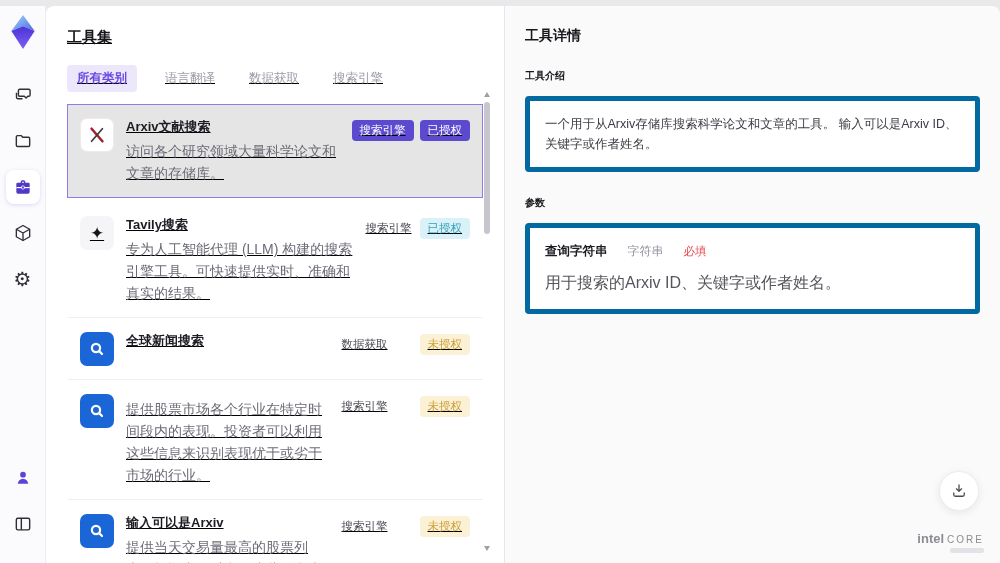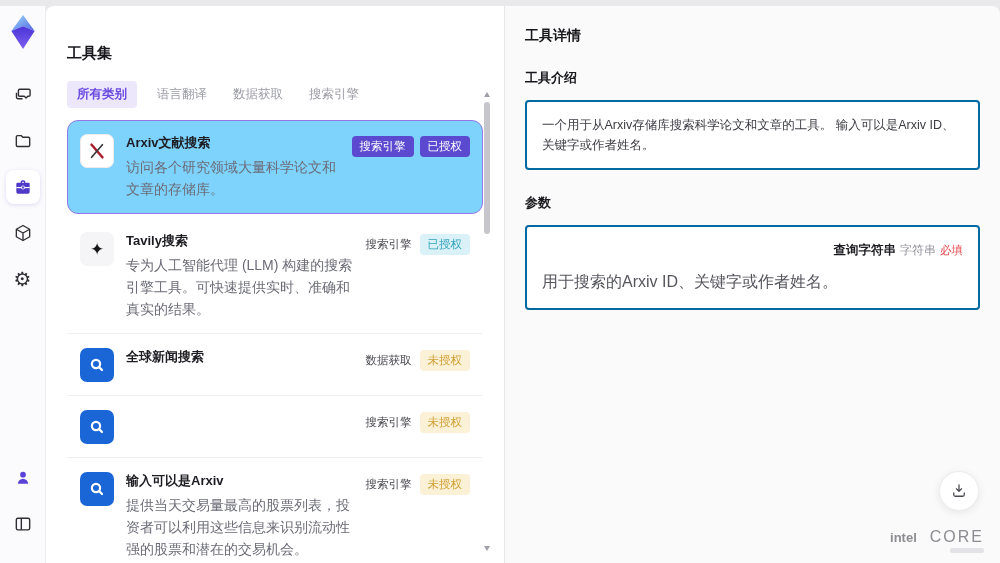--- a/index.html
+++ b/index.html
@@ -12,77 +12,77 @@
     display:flex; flex-direction:column; align-items:center; padding:8px 0 10px; }
   .rail .logo { width:32px; height:36px; margin-bottom:28px; }
   .rail-btn { width:34px; height:34px; display:flex; align-items:center; justify-content:center;
     border-radius:8px; margin-bottom:12px; cursor:pointer; color:#2f2f35; }
   .rail-btn.active { background:#ffffff; box-shadow:0 1px 4px rgba(80,60,200,.18); }
   .rail-spacer { flex:1; }
   .gear-glyph { font-size:20px; line-height:1; color:#2f2f35; }
 
   
   .main { position:relative; width:458px; background:#ffffff; border-top-left-radius:8px;
-    padding:38px 26px 0 21px; }
+    padding:22px 26px 0 21px;text-decoration:underline; }
   .page-title { font-size:15px; font-weight:bold; color:#17171c; }
-  .tabs { display:flex; align-items:center; margin-top:18px; }
+  .tabs { display:flex; align-items:center; margin-top:18px;gap:8px; }
   .tab { font-size:12.5px; color:#9b9ba6; margin-right:26px; cursor:pointer; white-space:nowrap; }
   .tab.active { background:#ece7fb; color:#6b4ae0; font-weight:bold; padding:5px 10px;
     border-radius:4px; margin-right:20px; }
 
   .tool-list { margin-top:12px; width:416px; }
   .tool-card { display:flex; padding:13px 12px; border:1px solid transparent;
     border-bottom:1px solid #efeff3; cursor:pointer; background:#fff; }
-  .tool-card.selected { background:#7dd3fc; border:1px solid #9478ea; border-radius:11px;
+  .tool-card.selected { background:#e5e5e5; border:1px solid #9478ea; border-radius:0;
     border-bottom:1px solid #9478ea; margin-bottom:4px; }
   .tool-icon { width:34px; height:34px; border-radius:7px; flex:0 0 34px; margin-right:12px;
     display:flex; align-items:center; justify-content:center; font-size:16px; }
   .icon-arxiv { background:#ffffff; border:1px solid #f0eaea; }
   .icon-tavily { background:#f5f5f7; color:#15151a; font-size:17px; }
   .icon-blue-search { background:#1b66d6; }
   .tool-main { flex:1; min-width:0; padding-right:8px; }
   .tool-name { font-size:13px; font-weight:bold; color:#1c1c22; }
   .tool-desc { font-size:14px; color:#6c6c78; line-height:1.55; margin-top:5px; }
   .tool-badges { flex:0 0 auto; display:flex; align-items:flex-start; gap:6px; padding-top:2px; }
   .badge { font-size:11.5px; padding:3px 8px; border-radius:4px; white-space:nowrap; }
   .badge.purple { background:#5b49cf; color:#ffffff; }
   .badge.plain  { background:transparent; color:#4a4a53; padding:3px 2px; }
   .badge.cyan   { background:#d9f1f7; color:#35a3bd; }
-  .badge.yellow { background:#fbf1d7; color:#cf9f33; }
+  .badge.yellow { background:#fbf1d7; color:#cf9f33;margin-left:24px; }
 
   
   .scrollbar { position:absolute; top:86px; right:13px; bottom:12px; width:8px; }
   .sb-arrow { position:absolute; left:1px; width:0; height:0; border-left:3.5px solid transparent;
     border-right:3.5px solid transparent; }
   .sb-up   { top:0; border-bottom:5px solid #a0a0a8; }
   .sb-down { bottom:0; border-top:5px solid #a0a0a8; }
   .sb-thumb { position:absolute; top:10px; left:1px; width:6px; height:132px;
     background:#c6c6cc; border-radius:3px; }
 
   
   .details { flex:1; background:#fafafa; border-left:1px solid #e7e7eb;
     border-top-right-radius:8px; padding:21px 20px; position:relative; }
   .details-title { font-size:14px; font-weight:bold; color:#17171c;font-family:Liberation Mono, monospace; }
-  .section-heading { font-size:13px; font-weight:bold; color:#17171c; margin-top:24px; }
-  .info-box { background:#ffffff; border:2px solid #0369a1; border-radius:4px;
+  .section-heading { font-size:10px; font-weight:bold; color:#17171c; margin-top:24px; }
+  .info-box { background:#ffffff; border:5px solid #0369a1; border-radius:4px;
     margin-top:13px; padding:13px 15px; font-size:12.5px; color:#3c3c44; line-height:1.6; }
-  .param-head { display:flex; align-items:baseline; gap:4px;justify-content:flex-end; }
+  .param-head { display:flex; align-items:baseline; gap:20px; }
   .param-name { font-size:12.5px; font-weight:bold; color:#1c1c22; }
   .param-type { font-size:12px; color:#8e8e99; }
   .param-required { font-size:11.5px; color:#e5484d; }
   .param-desc { font-size:16px; color:#55555e; margin-top:9px; }
 
   .download-fab { position:absolute; right:21px; bottom:52px; width:40px; height:40px;
     border-radius:50%; background:#ffffff; border:1px solid #ececf0;
     box-shadow:0 2px 8px rgba(0,0,0,.08); display:flex; align-items:center; justify-content:center;
     cursor:pointer; }
   .intel-brand { position:absolute; right:16px; bottom:10px; text-align:center; color:#8c8c92; }
   .intel-line { font-size:13px; letter-spacing:.5px; }
   .intel-word { font-weight:bold; letter-spacing:0;padding-left:28px; }
-  .core-word { font-size:16px; letter-spacing:2px; margin-left:13px; }
+  .core-word { font-size:10px; letter-spacing:2px; margin-left:3px; }
   .intel-sub { width:34px; height:5px; background:#e3e3e7; border-radius:2px;
     margin:2px 0 0 auto; }
 </style>
 </head>
 <body>
 
 <div class="app">
 
   <div class="rail">
     <div class="logo">
@@ -199,20 +199,21 @@
   </div>
 
   <div class="tool-card">
     <div class="tool-icon icon-blue-search">
             <svg width="16" height="16" viewBox="0 0 16 16">
               <circle cx="7" cy="7" r="4.1" fill="none" stroke="#ffffff" stroke-width="2.2"></circle>
               <path d="M10.4 10.4 L13 13" stroke="#ffffff" stroke-width="2.2" stroke-linecap="round"></path>
             </svg>
           </div>
     <div class="tool-main">
+      <div class="tool-desc">提供股票市场各个行业在特定时间段内的表现。投资者可以利用这些信息来识别表现优于或劣于市场的行业。</div>
     </div>
     <div class="tool-badges">
       <span class="badge cat-badge plain">搜索引擎</span>
       <span class="badge auth-badge yellow">未授权</span>
     </div>
   </div>
 
   <div class="tool-card">
     <div class="tool-icon icon-blue-search">
             <svg width="16" height="16" viewBox="0 0 16 16">

